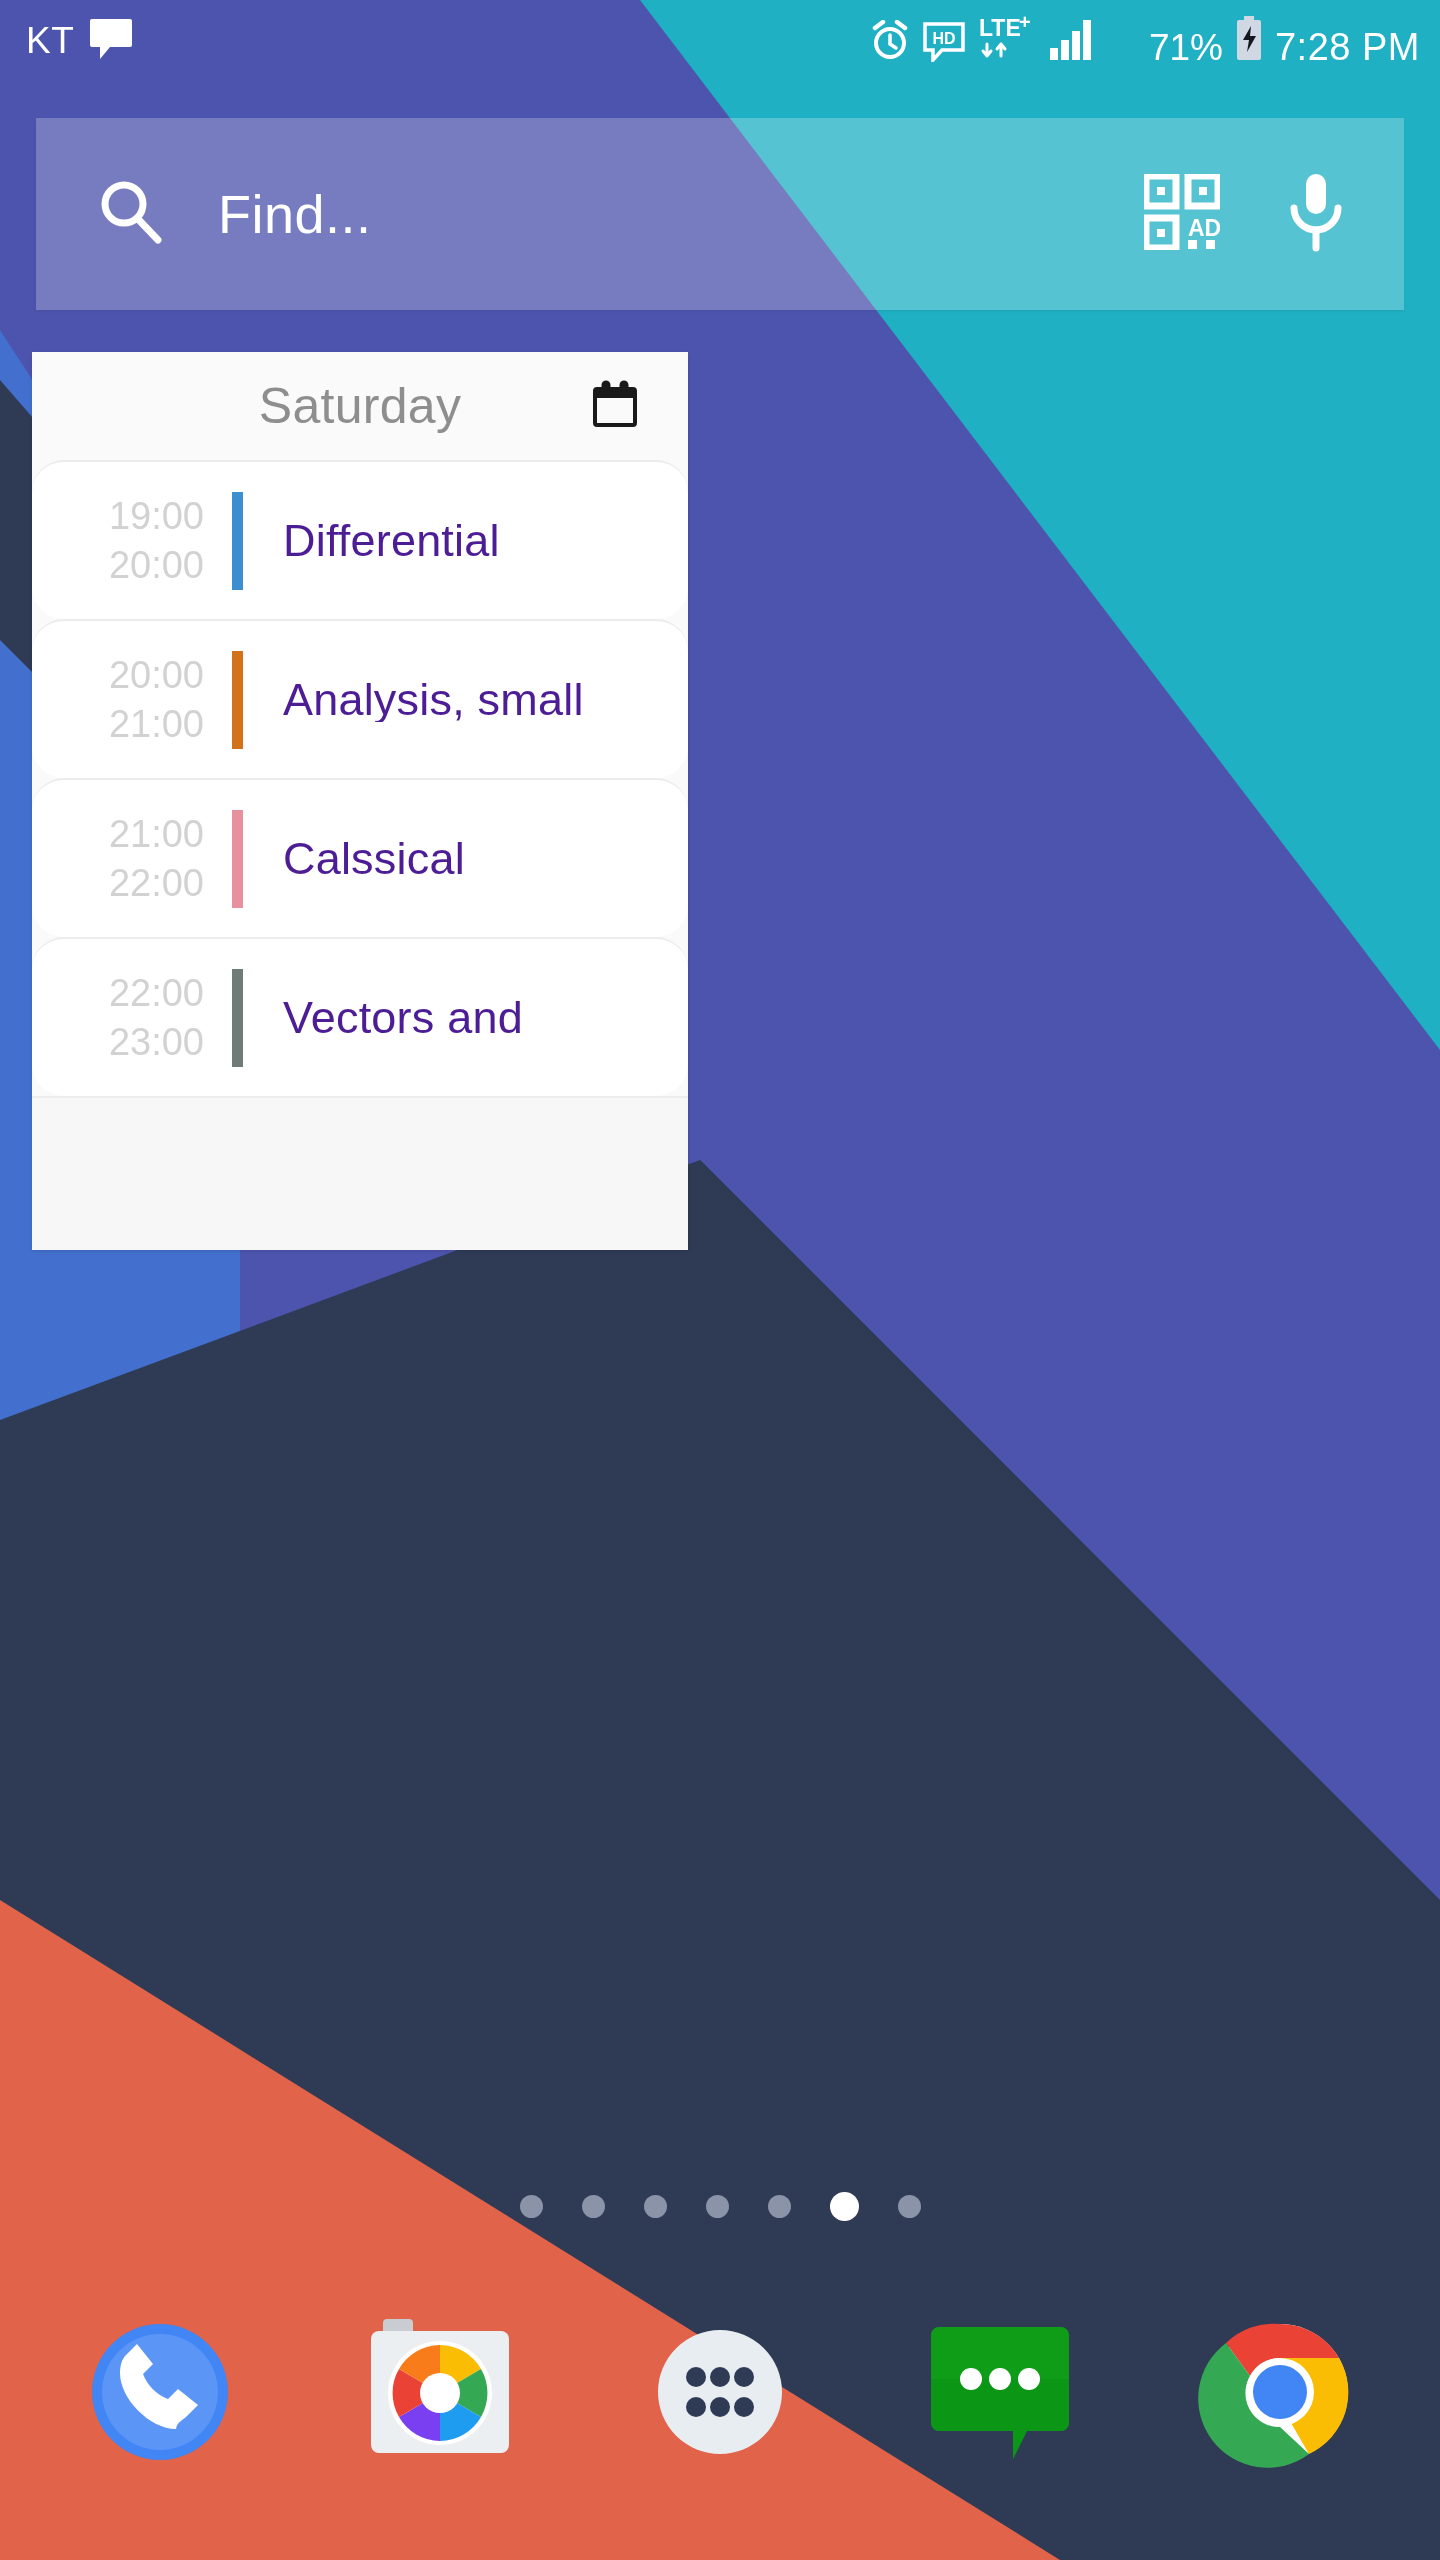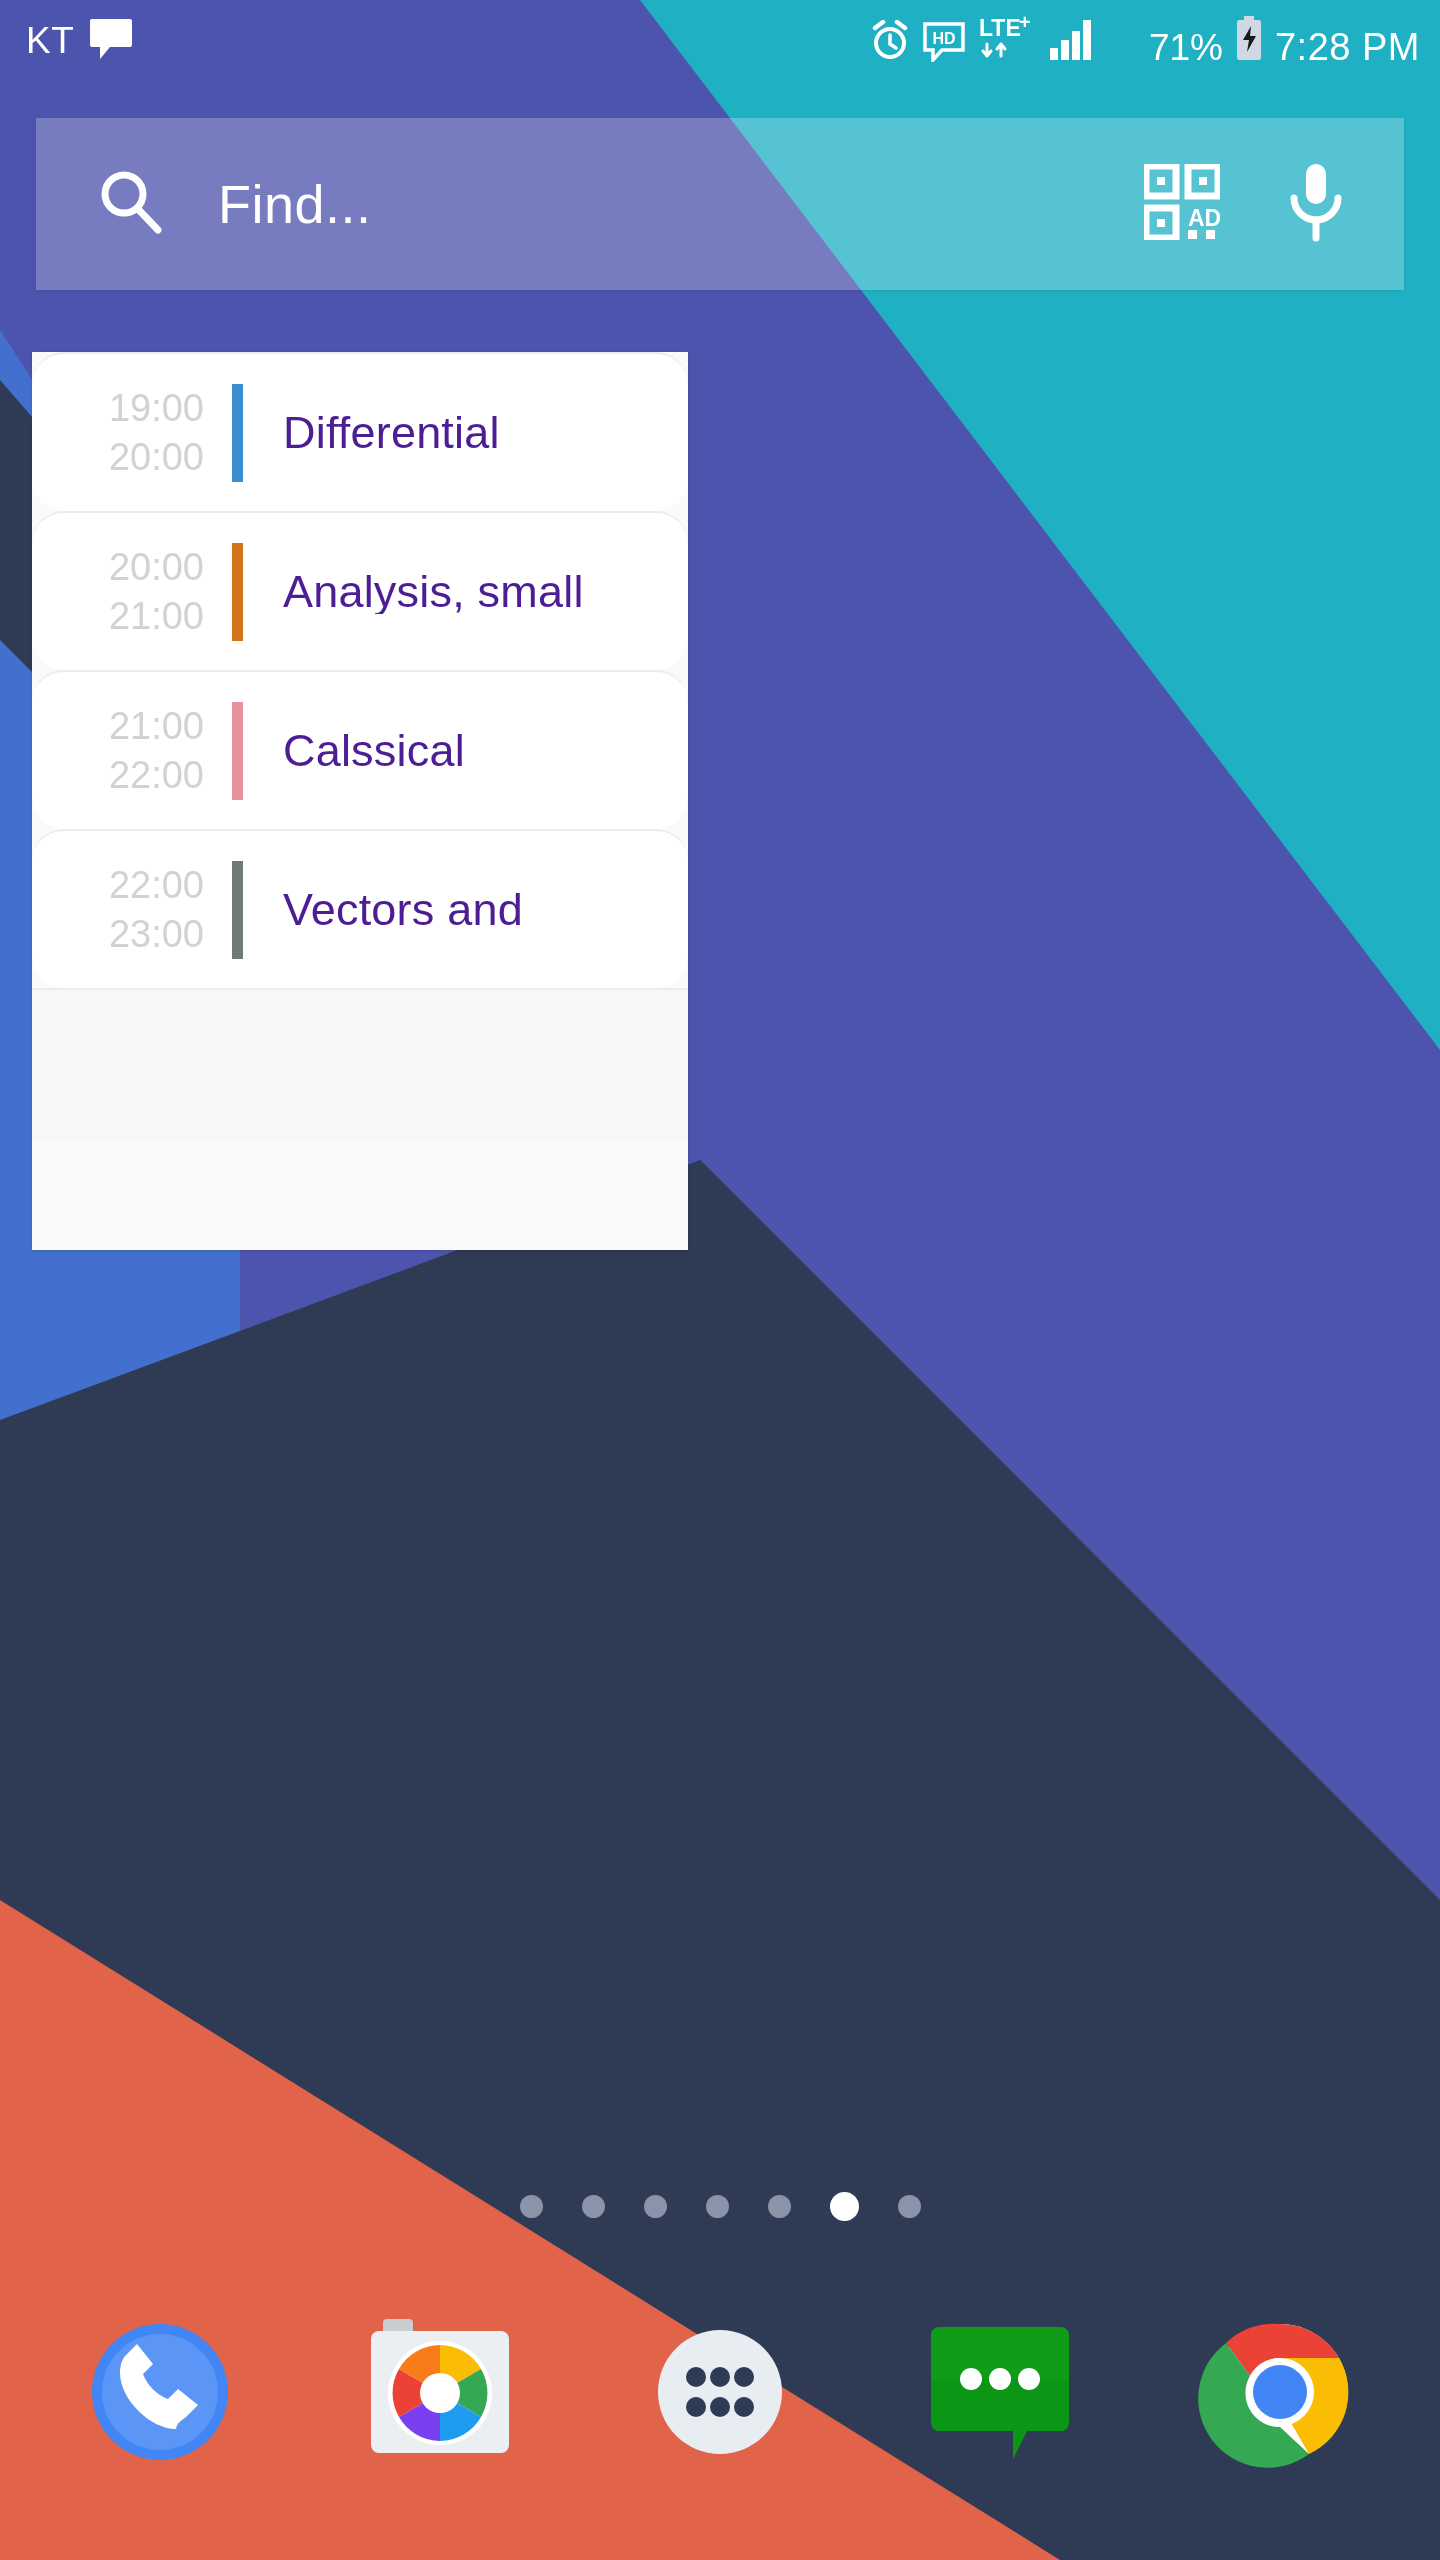--- a/index.html
+++ b/index.html
@@ -26,21 +26,21 @@
   #status-bar .sb-left { display:flex; align-items:center; gap:14px; }
   #status-bar .sb-right { display:flex; align-items:flex-end; gap:11px; }
   .carrier { font-size:37px; letter-spacing:0.5px; line-height:1; }
   .clock { font-size:38px; line-height:1; letter-spacing:0.5px; }
   .batt-pct { font-size:37px; line-height:1;margin-left:44px; }
   .sb-icon { display:block; }
 
   
   #search-bar {
     position:absolute; left:36px; top:118px;
-    width:1368px; height:172px;
+    width:1368px; height:192px;
     background:rgba(255,255,255,0.24);
     display:flex; align-items:center;
     z-index:30;
     box-shadow:0 1px 3px rgba(0,0,0,0.08);
   }
   #search-bar .s-mag { margin-left:58px; flex:0 0 auto; }
   #search-placeholder {
     margin-left:52px; flex:1 1 auto;
     font-size:54px; color:#ffffff; line-height:1;
     letter-spacing:0.5px;
@@ -202,20 +202,30 @@
   <span class="s-mic">
     <svg width="60" height="84" viewBox="0 0 60 84">
       <rect x="20" y="4" width="20" height="40" rx="10" fill="#ffffff"></rect>
       <path d="M8 38a22 22 0 0 0 44 0" fill="none" stroke="#ffffff" stroke-width="7" stroke-linecap="round"></path>
       <line x1="30" y1="60" x2="30" y2="78" stroke="#ffffff" stroke-width="7" stroke-linecap="round"></line>
     </svg>
   </span>
 </div>
 
 <div id="calendar-widget">
+  <div id="widget-header">
+    <span id="widget-title">Saturday</span>
+    <span id="widget-cal-icon">
+      <svg width="46" height="48" viewBox="0 0 46 48">
+        <rect x="3" y="9" width="40" height="36" rx="2" fill="none" stroke="#1a1a1a" stroke-width="4"></rect>
+        <path d="M11 9V5a3 3 0 0 1 6 0v4M29 9V5a3 3 0 0 1 6 0v4" fill="#1a1a1a" stroke="#1a1a1a" stroke-width="3" stroke-linecap="round"></path>
+        <rect x="3" y="9" width="40" height="9" fill="#1a1a1a"></rect>
+      </svg>
+    </span>
+  </div>
 
   <div id="event-list">
 
     <div class="event-row">
       <div class="event-times">
         <span>19:00</span>
         <span>20:00</span>
       </div>
       <div class="event-accent" style="background-color: rgb(59, 142, 208);"></div>
       <div class="event-title">Differential</div>

